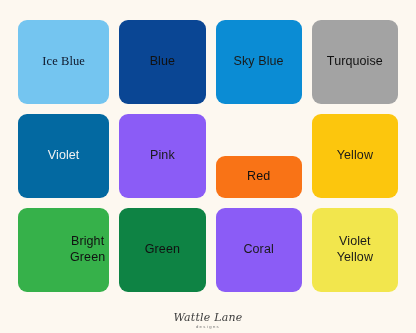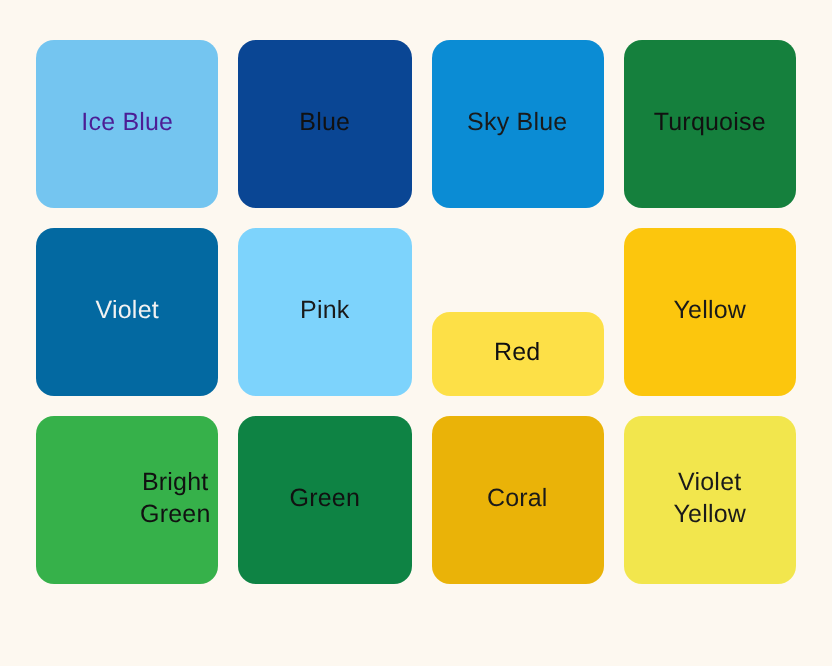--- a/index.html
+++ b/index.html
@@ -75,53 +75,57 @@
     line-height: 1;
   }
 </style>
 </head>
 <body style="background: rgb(253, 248, 240);">
 
 <div id="palette-board">
 
   <div id="swatch-grid">
       <div class="swatch" style="background: rgb(116, 197, 240);">
-        <span class="swatch-label" style="color: #4c1d95;">Ice Blue</span>
+        <span class="swatch-label" style="color: #0f172a; font-family: Liberation Serif, serif;">Ice Blue</span>
       </div>
       <div class="swatch" style="background: rgb(10, 70, 148);">
         <span class="swatch-label" style="color: rgb(17, 17, 17);">Blue</span>
       </div>
       <div class="swatch" style="background: rgb(11, 140, 212);">
         <span class="swatch-label" style="color: rgb(26, 26, 26);">Sky Blue</span>
       </div>
-      <div class="swatch" style="background: #15803d;">
+      <div class="swatch" style="background: #a3a3a3;">
         <span class="swatch-label" style="color: rgb(17, 17, 17);">Turquoise</span>
       </div>
       <div class="swatch" style="background: #0369a1;">
         <span class="swatch-label" style="color: rgb(242, 242, 242);">Violet</span>
       </div>
-      <div class="swatch" style="background: #7dd3fc;">
+      <div class="swatch" style="background: #8b5cf6;">
         <span class="swatch-label" style="color: rgb(26, 26, 26);">Pink</span>
       </div>
-      <div class="swatch" style="background: #fde047; margin-top: 42px;">
+      <div class="swatch" style="background: #f97316; margin-top: 42px;">
         <span class="swatch-label" style="color: rgb(17, 17, 17);">Red</span>
       </div>
       <div class="swatch" style="background: rgb(252, 198, 13);">
         <span class="swatch-label" style="color: rgb(26, 26, 26);">Yellow</span>
       </div>
       <div class="swatch" style="background: rgb(54, 177, 74);">
         <span class="swatch-label" style="color: rgb(17, 17, 17); margin-left: 48px;">Bright
 Green</span>
       </div>
       <div class="swatch" style="background: rgb(14, 131, 68);">
         <span class="swatch-label" style="color: rgb(17, 17, 17);">Green</span>
       </div>
-      <div class="swatch" style="background: #eab308;">
+      <div class="swatch" style="background: #8b5cf6;">
         <span class="swatch-label" style="color: rgb(26, 26, 26);">Coral</span>
       </div>
       <div class="swatch" style="background: rgb(242, 230, 77);">
         <span class="swatch-label" style="color: rgb(26, 26, 26);">Violet
 Yellow</span>
       </div>
     </div>
 
+  <div id="brand-mark">
+    <div id="brand-script">Wattle Lane</div>
+    <div id="brand-sub">designs</div>
+  </div>
 
 </div>
 
 </body></html>

